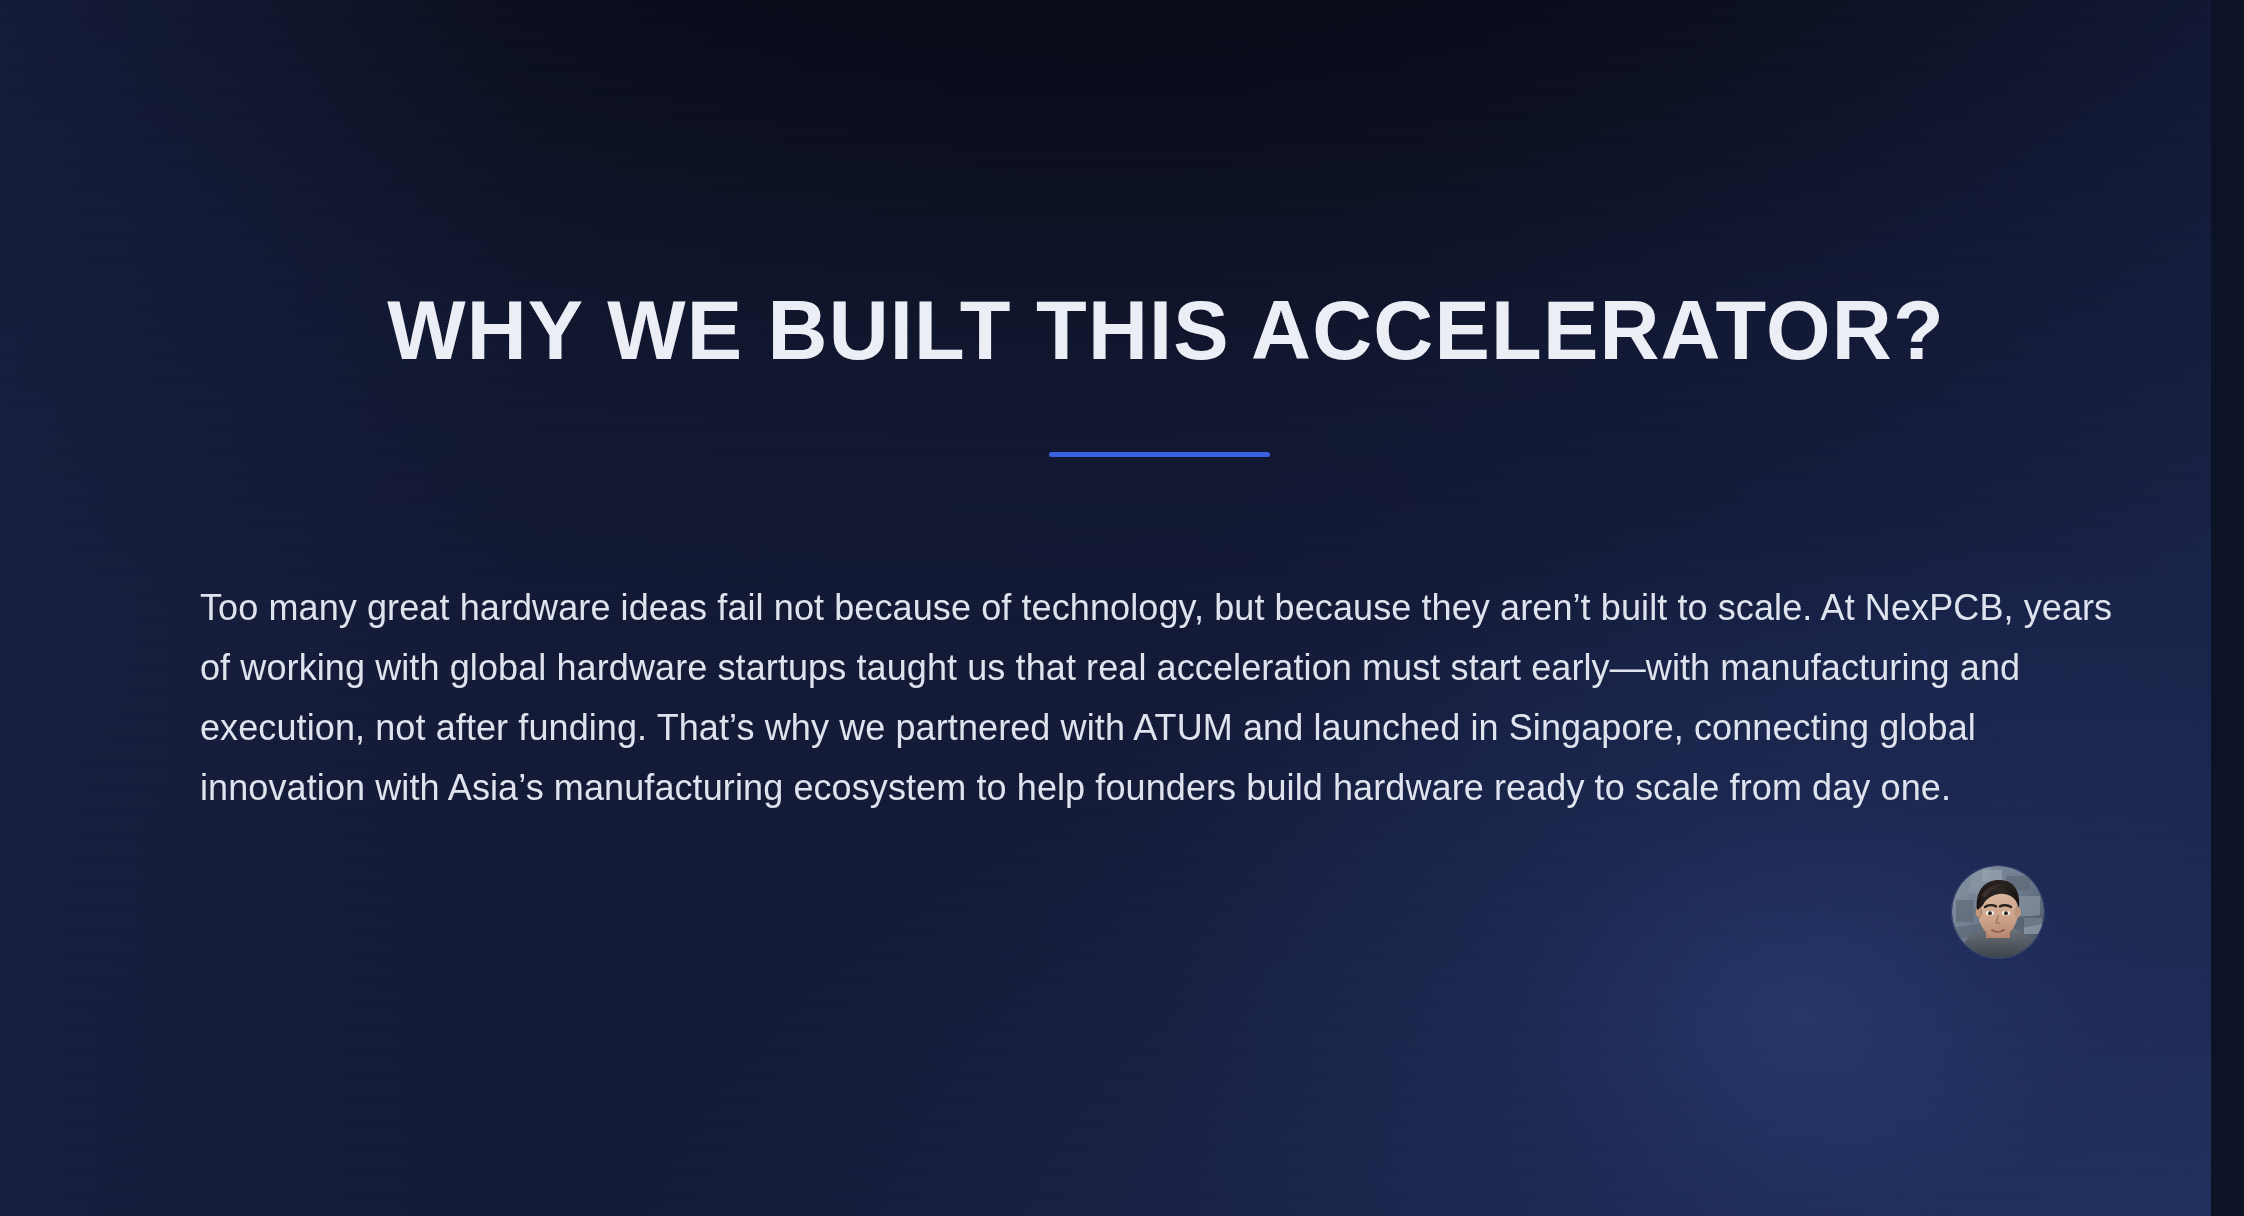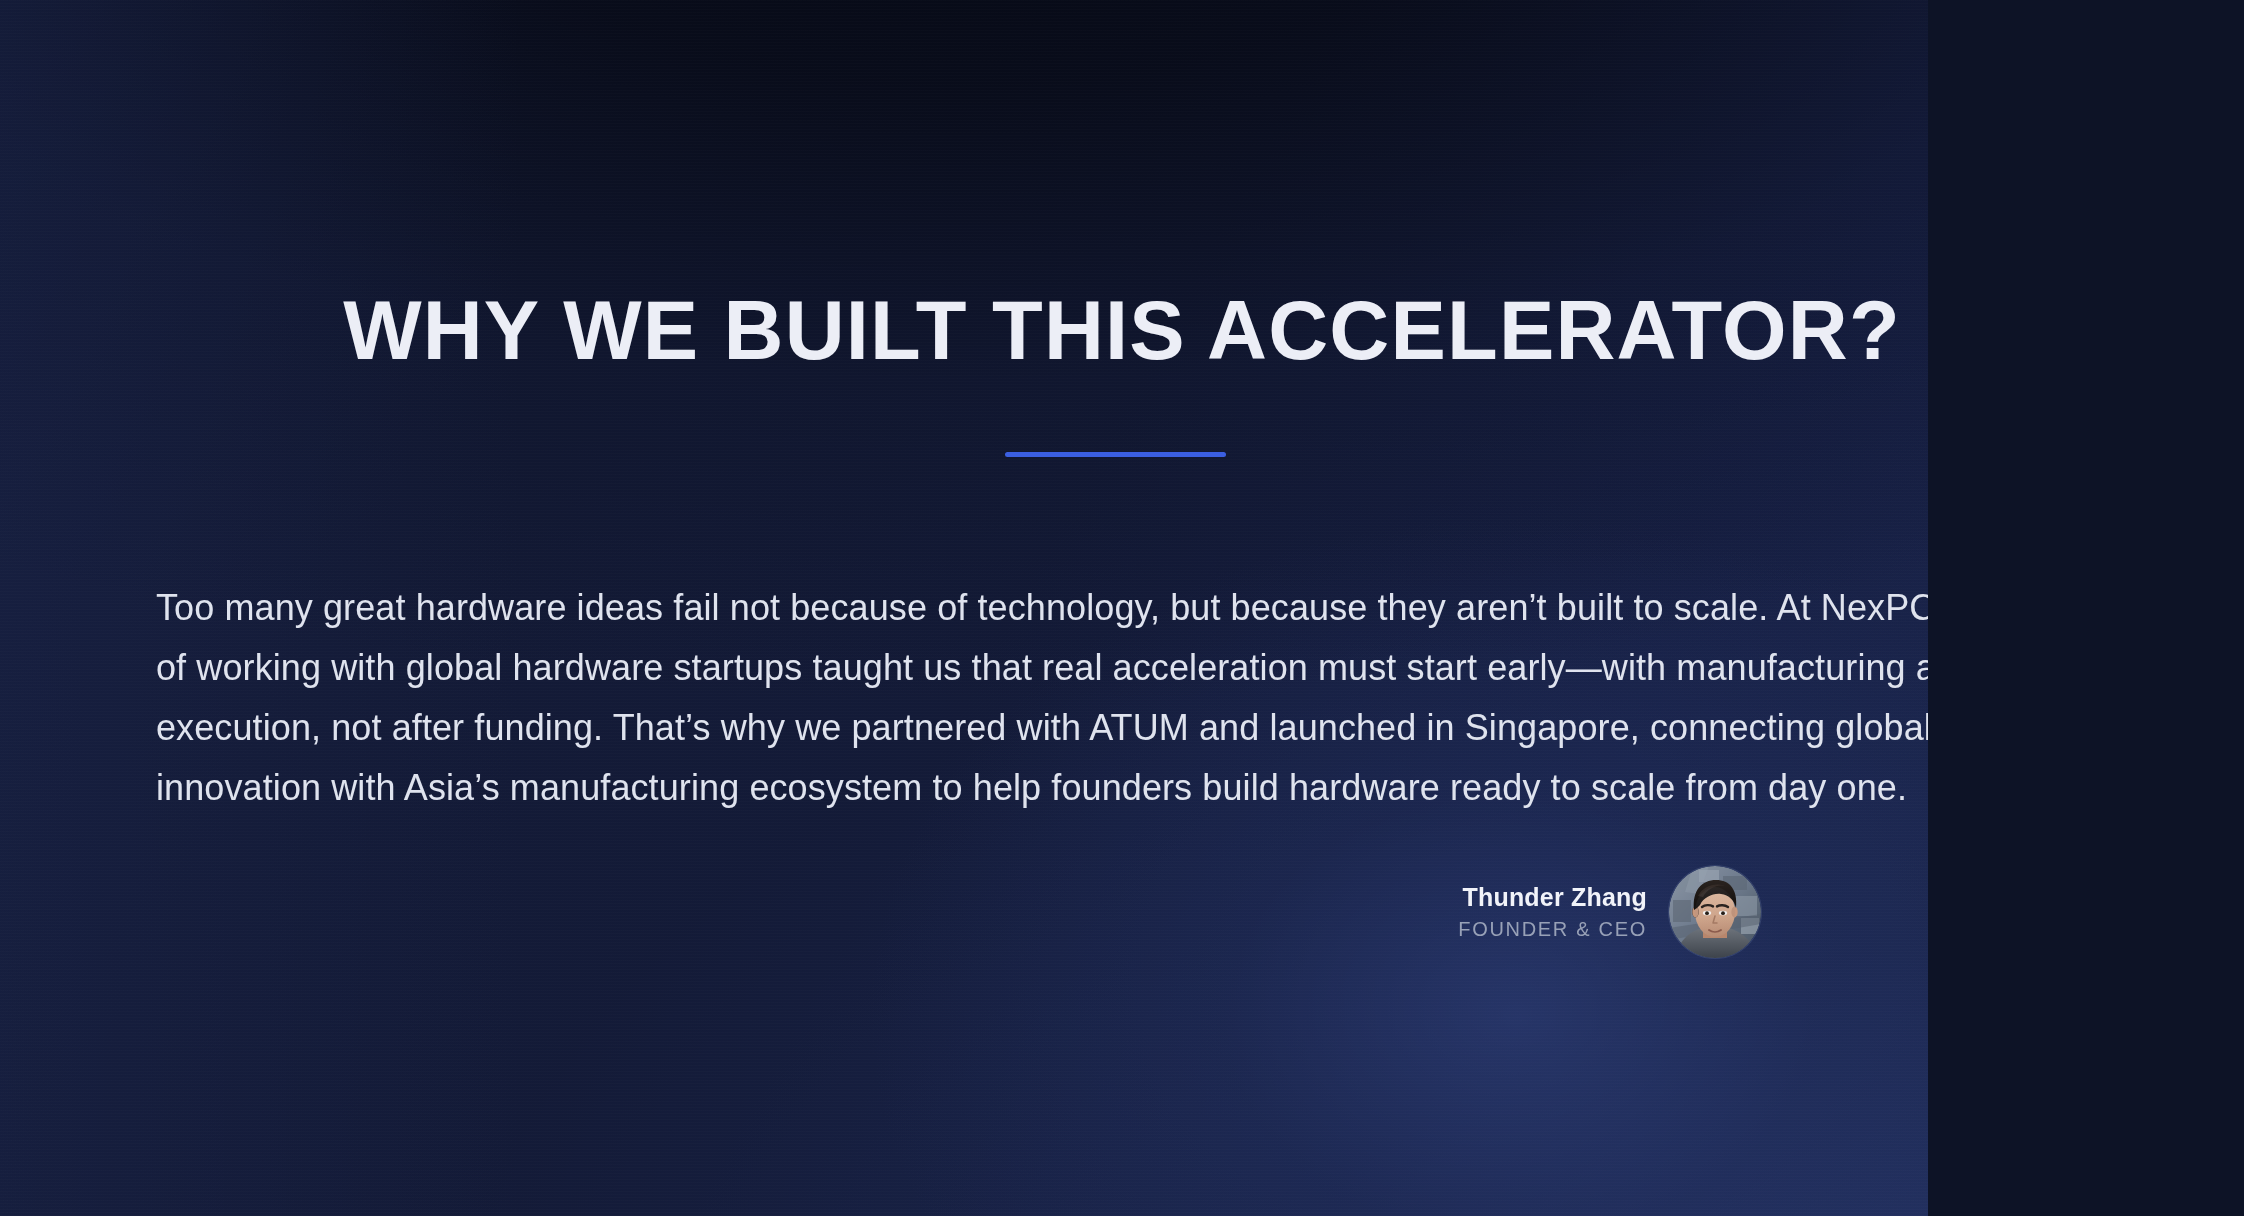--- a/index.html
+++ b/index.html
@@ -10,35 +10,36 @@
     overflow: hidden;
   }
 
   body {
     font-family: "Liberation Sans", sans-serif;
     background: #0d1326;
   }
 
   .slide {
     position: relative;
-    width: 1928px;
+    width: 2211px;
     height: 1216px;
     overflow: hidden;
     background:
       radial-gradient(125% 95% at 50% -14%,
         rgba(5,8,18,0.97) 0%,
         rgba(7,10,22,0.86) 22%,
         rgba(12,17,36,0.42) 48%,
         rgba(20,28,58,0.0) 76%),
       radial-gradient(150% 125% at 108% 112%,
         rgba(37,52,102,0.95) 0%,
         rgba(28,40,80,0.62) 28%,
         rgba(20,28,58,0.18) 56%,
         rgba(17,23,46,0.0) 80%),
       linear-gradient(118deg, #151c3a 0%, #131a36 26%, #131a37 52%, #172046 78%, #1c2750 100%);
+    padding-left: 44px;
   }
 
   
   .sheen-left {
     position: absolute;
     top: 0; left: 0;
     width: 520px; height: 100%;
     background: linear-gradient(90deg, rgba(26,36,74,0.40) 0%, rgba(26,36,74,0.0) 100%);
     pointer-events: none;
   }
@@ -164,24 +165,20 @@
   <div class="content">
 
     <h1 class="headline">WHY WE BUILT THIS ACCELERATOR?</h1>
 
     <div class="divider" style="background: rgb(59, 95, 226);"></div>
 
     <p class="body-copy">Too many great hardware ideas fail not because of technology, but because they aren’t built to scale. At NexPCB, years of working with global hardware startups taught us that real acceleration must start early—with manufacturing and execution, not after funding. That’s why we partnered with ATUM and launched in Singapore, connecting global innovation with Asia’s manufacturing ecosystem to help founders build hardware ready to scale from day one.</p>
 
     <div class="attribution">
 
-      <div class="attribution-text">
-        <span class="attr-name">Thunder Zhang</span>
-        <span class="attr-role">FOUNDER &amp; CEO</span>
-      </div>
 
       <div class="avatar">
         <svg viewBox="0 0 92 92" xmlns="http://www.w3.org/2000/svg" aria-hidden="true">
           <defs>
             <clipPath id="avatarClip">
                 <circle cx="46" cy="46" r="46"></circle>
               </clipPath>
             <linearGradient id="bgSky" x1="0" y1="0" x2="1" y2="1">
               <stop offset="0%" stop-color="#8d97a6"></stop>
               <stop offset="45%" stop-color="#6f7c8e"></stop>

